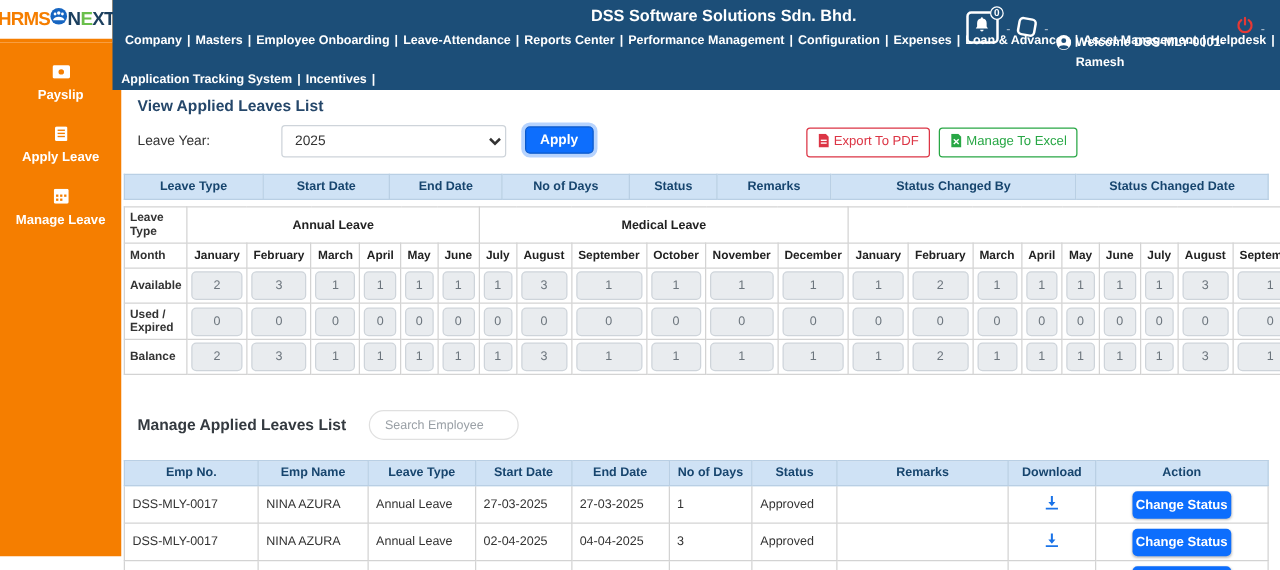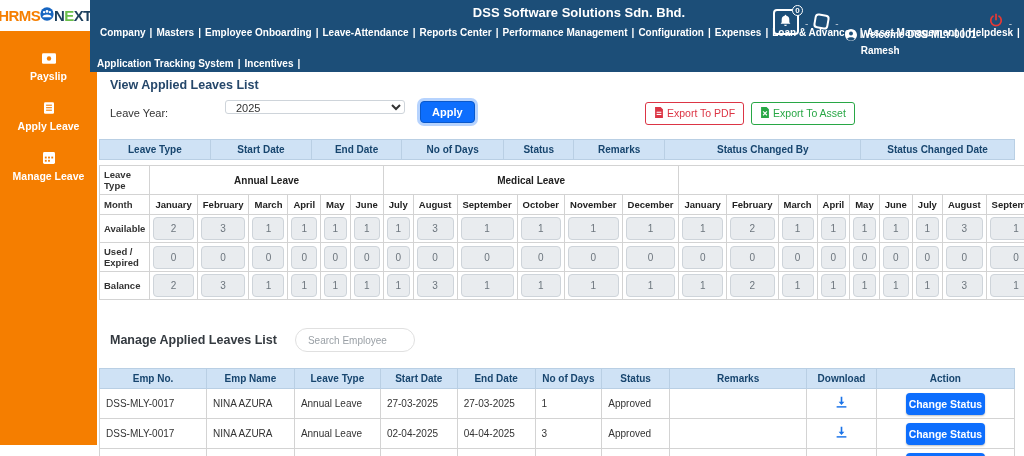--- a/index.html
+++ b/index.html
@@ -35,21 +35,21 @@
   .box-icon { width:15px; height:15px; border:2px solid #fff; border-radius:4px; transform:rotate(10deg); margin-top:5px; cursor:pointer; }
   .welcome-wrap { display:flex; gap:4px; margin-top:18px; }
   .welcome { font-size:10px; font-weight:bold; width:122px; line-height:1.55; }
   .power { margin-top:4px; cursor:pointer; }
 
   
   .content { position:absolute; left:97px; top:72px; width:927px; height:384px; background:#fff; }
   .section-title { margin:6px 0 0 13px; font-size:12.5px; font-weight:bold; color:#25476a; }
   .controls { position:relative; height:36px; margin-top:6px; }
   .leave-year-label { position:absolute; left:13px; top:9px; font-size:11px; color:#333; }
-  .year { position:absolute; left:128px; top:2px; width:180px; height:14px; font-size:11px;
+  .year { position:absolute; left:128px; top:2px; width:180px; height:26px; font-size:11px;
           border:1px solid #ced4da; border-radius:3px; padding-left:6px; color:#333; background:#fff; }
   .apply-btn { position:absolute; left:323px; top:3px; background:#0d6efd; color:#fff;
                border:1px solid #0a58ca; border-radius:4px; font-size:11px; font-weight:bold;
                padding:4px 11px; box-shadow:0 0 0 3px rgba(13,110,253,.3); cursor:pointer; }
   .export-group { position:absolute; left:548px; top:4px; display:flex; gap:7px; }
   .exp-btn { background:#fff; border-radius:3px; font-size:10.5px; padding:4px 8px;
              display:flex; align-items:flex-start; gap:3px; cursor:pointer; font-family:inherit; }
   .btn-pdf { border:1px solid #dc3545; color:#dc3545; }
   .btn-excel { border:1px solid #28a745; color:#28a745; }
 
@@ -200,21 +200,21 @@
         </span>
         <span>Export To PDF</span>
       </button>
       <button class="exp-btn btn-excel">
         <span>
           <svg width="10" height="11" viewBox="0 0 12 14">
               <path d="M1 0h7l3 3v11H1z" fill="#28a745"></path>
               <path d="M3.5 5.5l5 5M8.5 5.5l-5 5" stroke="#fff" stroke-width="1.4"></path>
             </svg>
         </span>
-        <span>Export To Asset</span>
+        <span>Manage To Excel</span>
       </button>
     </div>
   </div>
 
   <table class="t1">
     <thead>
         <tr>
           <th>Leave Type</th>
           <th>Start Date</th>
           <th>End Date</th>

